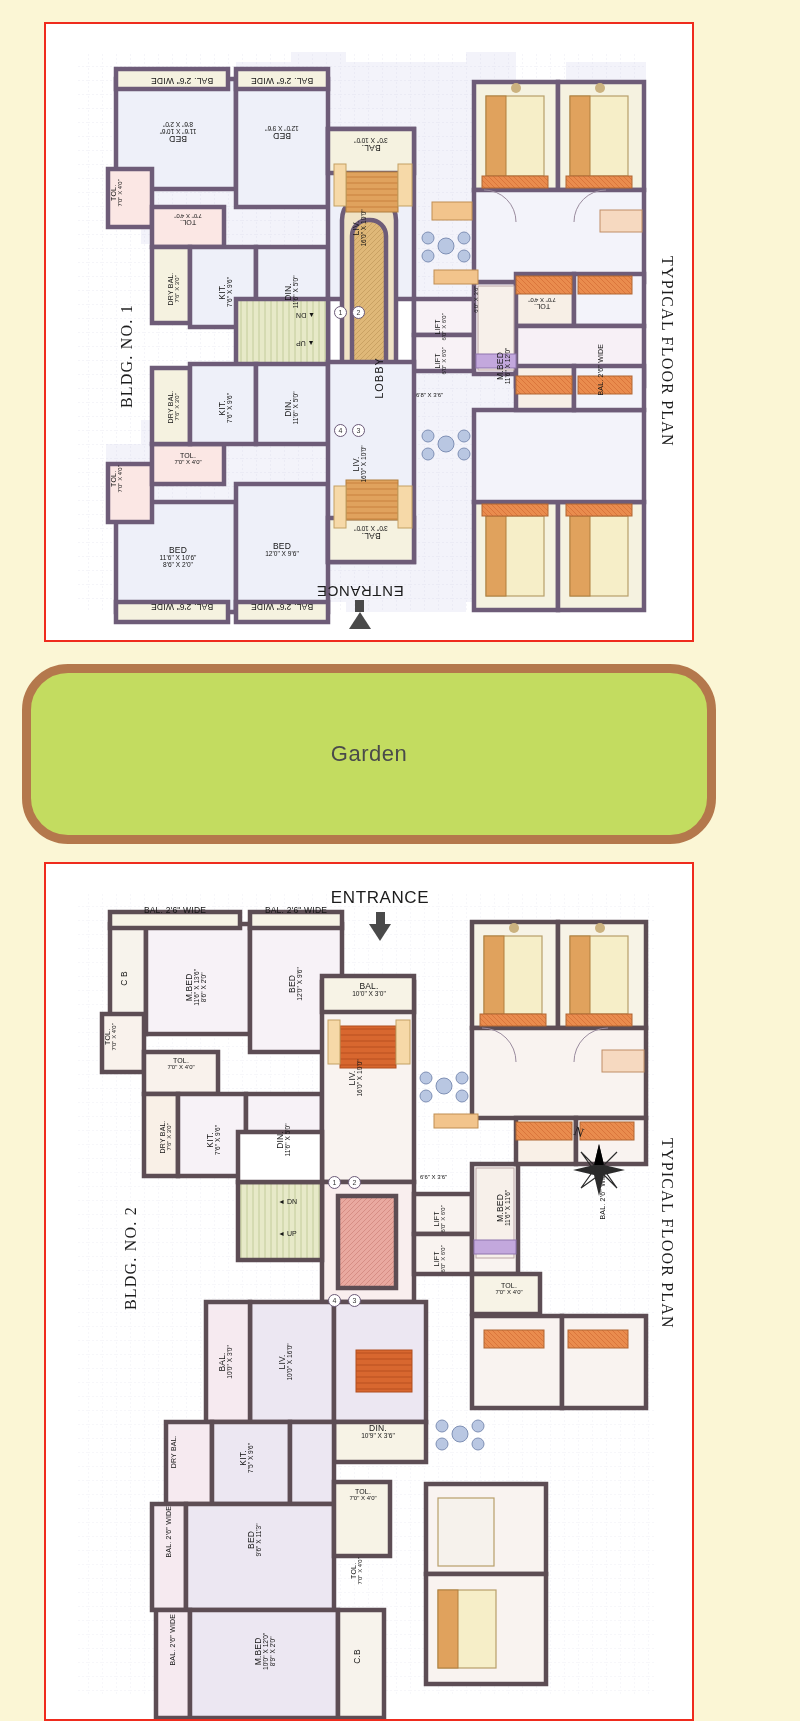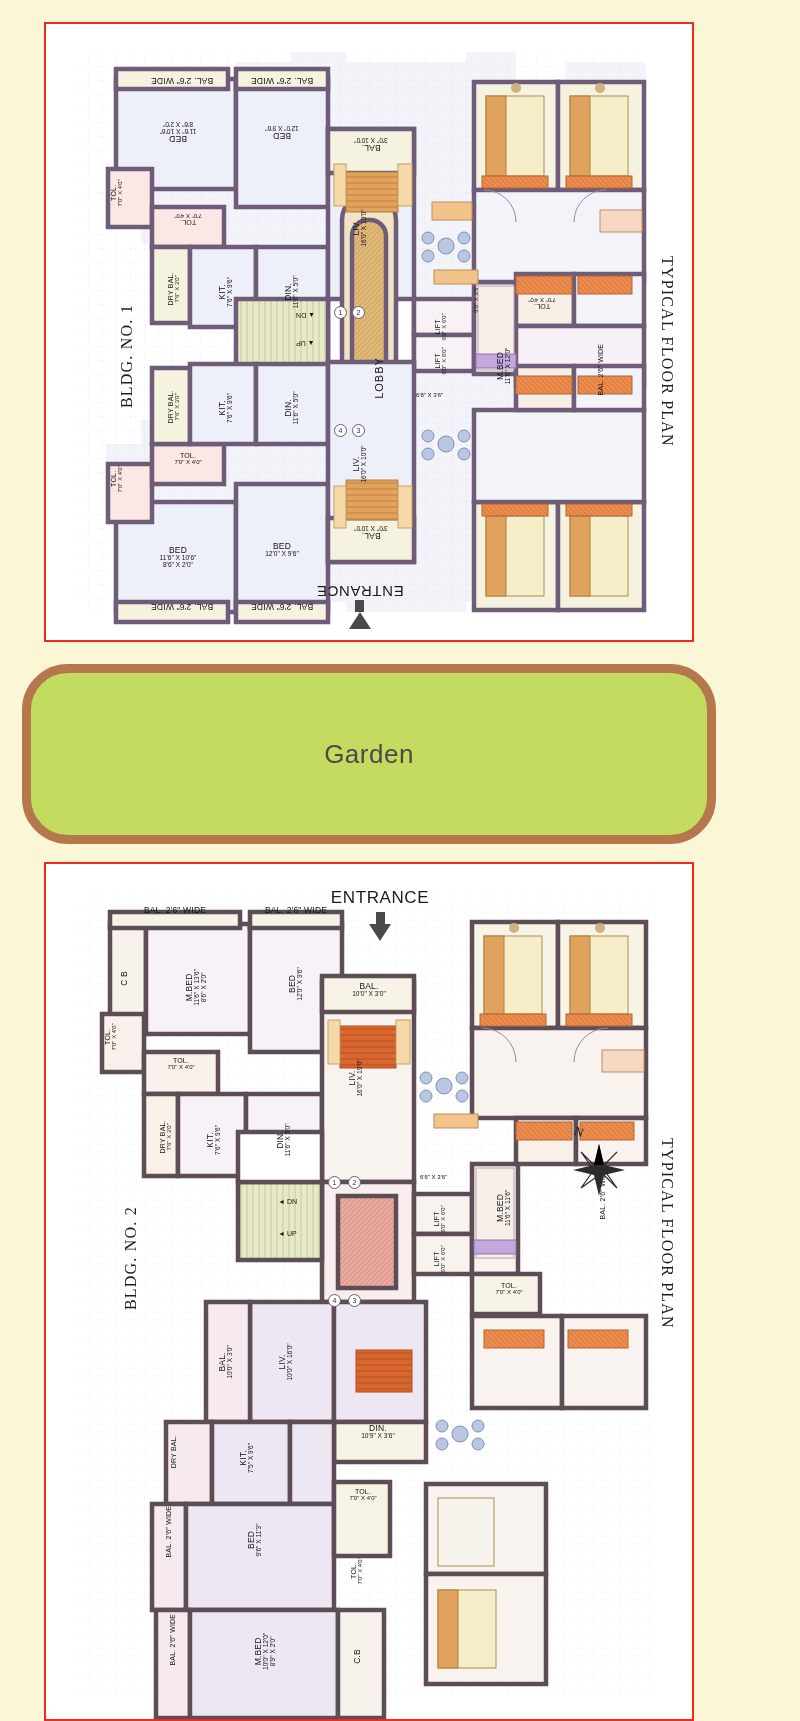--- a/index.html
+++ b/index.html
@@ -31,21 +31,21 @@
   #garden-band {
     position: absolute;
     left: 22px; top: 664px; width: 694px; height: 180px;
     background: #c3dc60;
     border: 9px solid #b4784c;
     border-radius: 46px;
   }
   #garden-label {
     position: absolute; left: 0; top: 0; width: 100%; height: 100%;
     display: flex; align-items: center; justify-content: center;
-    font-size: 26px; color: #4a4a4a; letter-spacing: .5px;
+    font-size: 22px; color: #4a4a4a; letter-spacing: .5px;
   }
 
   
   .side-caption {
     position: absolute;
     font-family: "Liberation Serif", serif;
     font-size: 16px;
     color: #1c1c1c;
     letter-spacing: 1.2px;
     white-space: nowrap;

